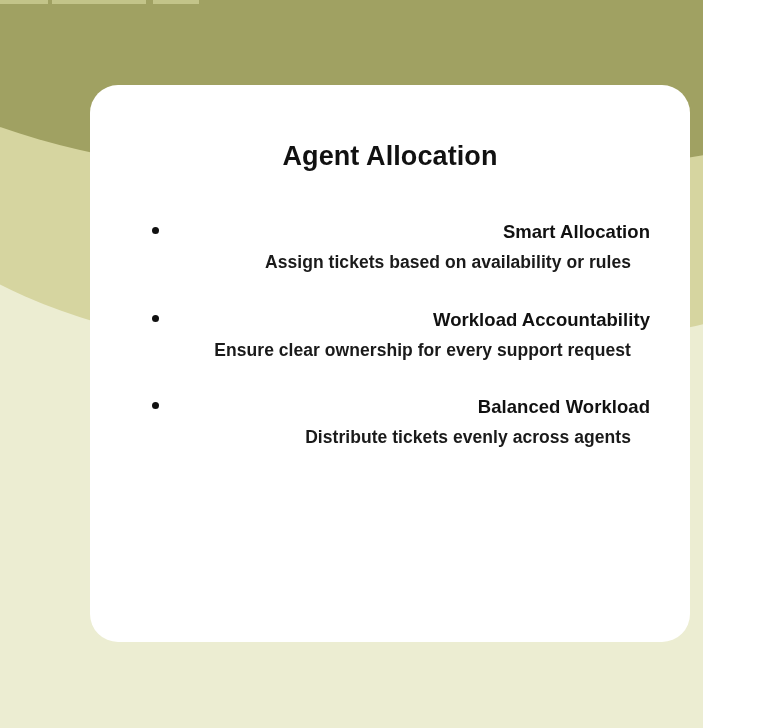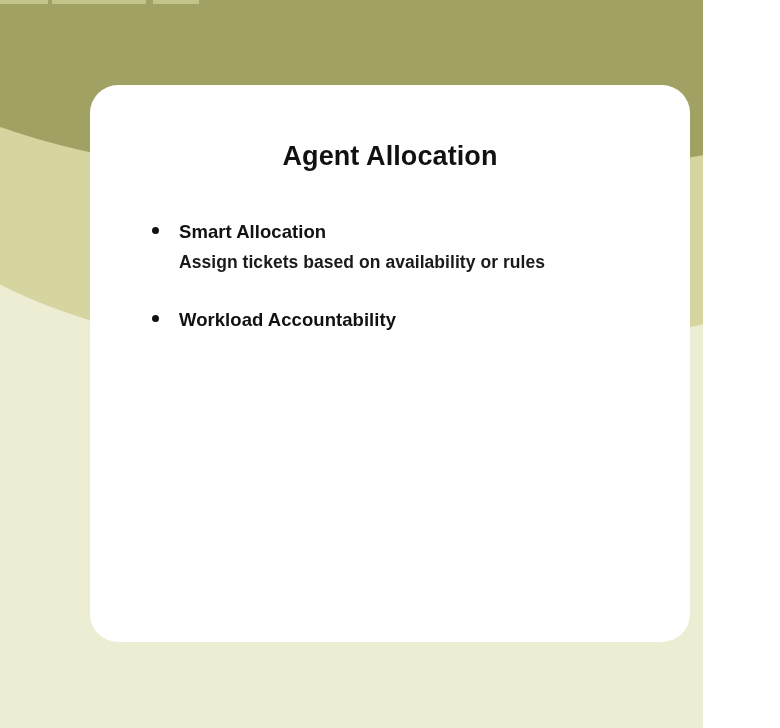--- a/index.html
+++ b/index.html
@@ -86,20 +86,21 @@
     font-weight: 700;
     letter-spacing: 0.1px;
     color: #111111;
     line-height: 1.2;
   }
 
   .bullet-list {
     list-style: none;
     margin: 0;
     padding: 48px 40px 0 62px;
+    text-align: right;
   }
 
   .bullet-item {
     position: relative;
     margin: 0 0 32px 0;
     padding: 0 0 0 27px;
   }
   .bullet-item:last-child {
     margin-bottom: 0;
   }
@@ -154,18 +155,24 @@
 
       <li class="bullet-item">
         <span class="bullet-marker"></span>
         <span class="bullet-heading">Smart Allocation</span>
         <span class="bullet-desc">Assign tickets based on availability or rules</span>
       </li>
 
       <li class="bullet-item">
         <span class="bullet-marker"></span>
         <span class="bullet-heading">Workload Accountability</span>
+        <span class="bullet-desc">Ensure clear ownership for every support request</span>
       </li>
 
+      <li class="bullet-item">
+        <span class="bullet-marker"></span>
+        <span class="bullet-heading">Balanced Workload</span>
+        <span class="bullet-desc">Distribute tickets evenly across agents</span>
+      </li>
 
     </ul>
   </div>
 </div>
 
 </body></html>

